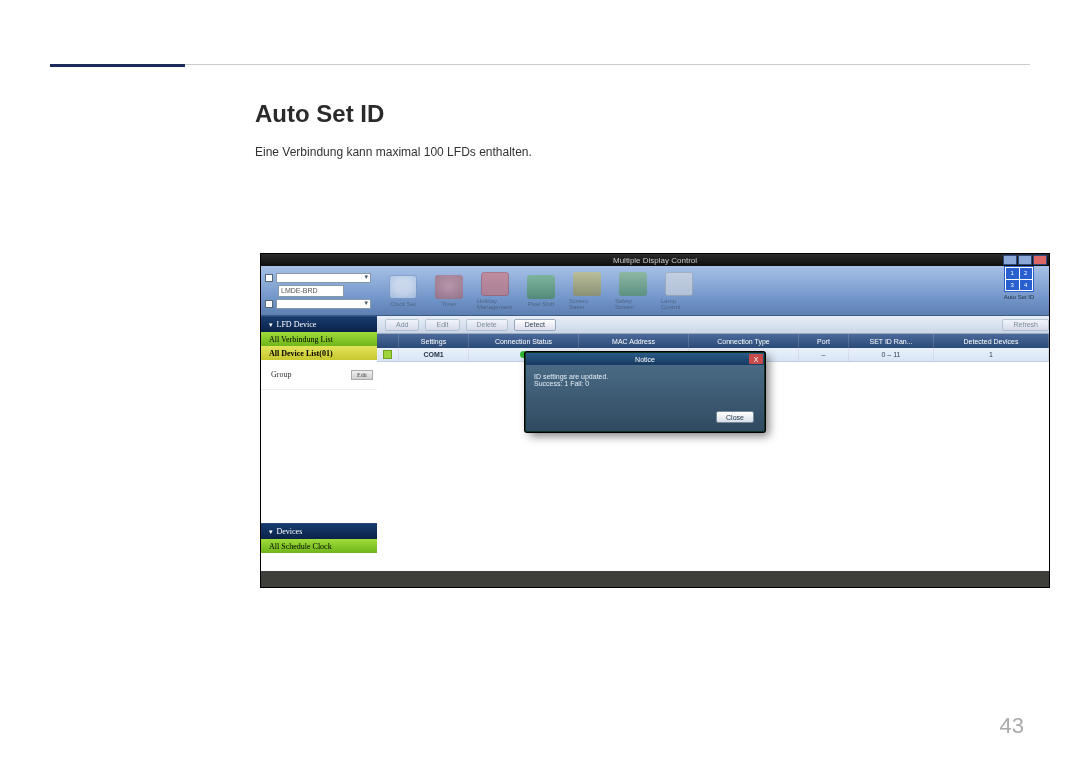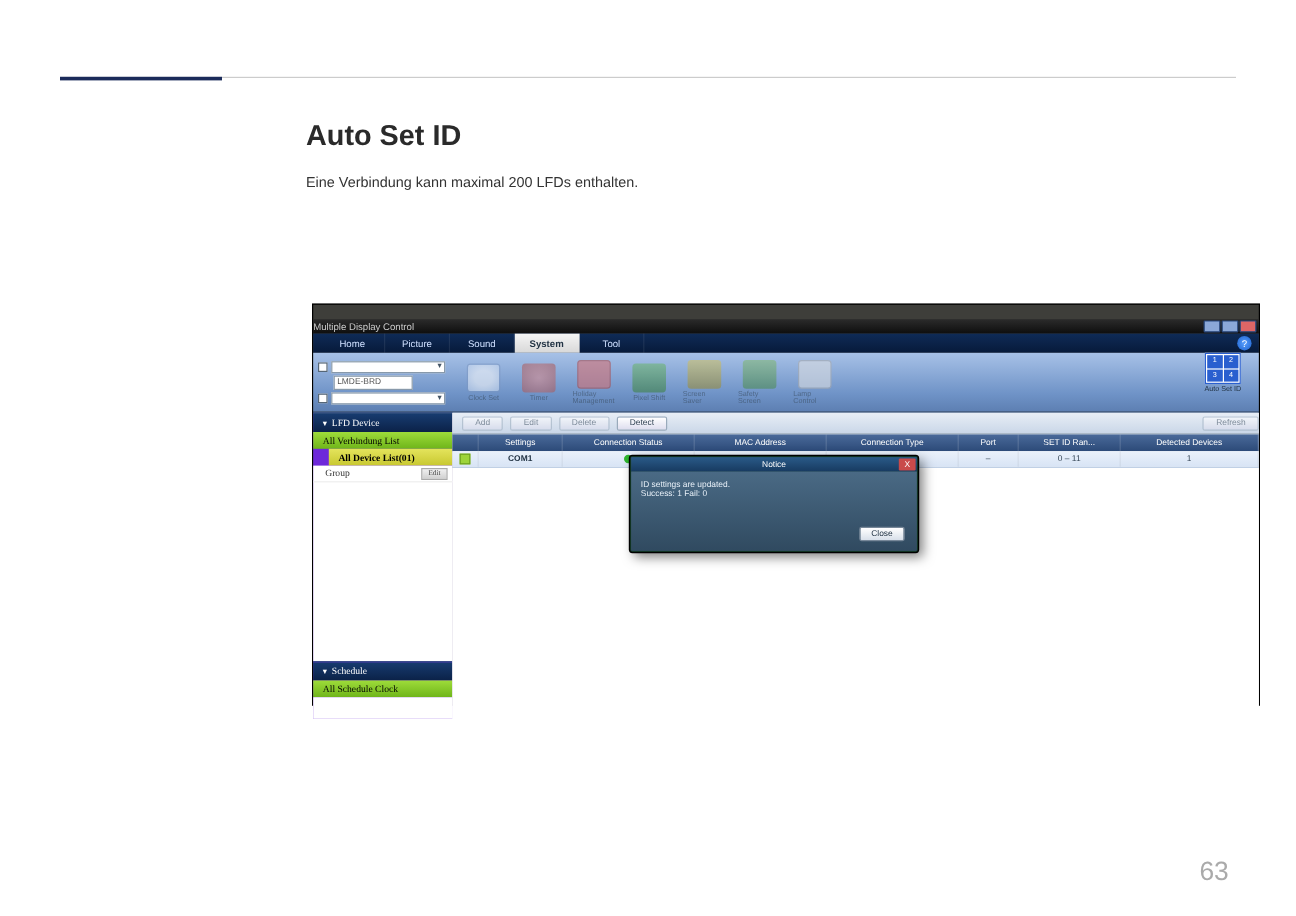--- a/index.html
+++ b/index.html
@@ -67,23 +67,23 @@
     width: 790px;
     height: 335px;
     background: #3e3e3a;
     border: 1px solid #000;
     font-size: 9px;
     color: #dfe7f2;
   }
   .win-title {
     height: 12px;
     background: linear-gradient(#2b2b2b,#0e0e0e);
-    display: flex; align-items: center; 
+    display: flex; align-items: center; justify-content: center;
     position: relative;
-    font-size: 8px; color: #ccc; margin-top: 12px;
+    font-size: 8px; color: #ccc;
   }
   .win-ctrls { position: absolute; right: 2px; top: 1px; display:flex; gap:1px;}
   .win-ctrl { width: 14px; height: 10px; background: #8ba8d8; border:1px solid #2a4a80; border-radius:1px;}
   .win-ctrl.close { background:#d66; }
   .tabs {
     height: 16px;
     background: linear-gradient(#0f2b57,#071a3a);
     display:flex; align-items:stretch;
     padding-left: 6px;
     position: relative;
@@ -145,24 +145,24 @@
     height:16px; background: linear-gradient(#173b6f,#0b2248);
     color:#fff; font-size:8px; display:flex; align-items:center; padding-left:8px;
     border-top:1px solid #2a4a7a;
   }
   .sb-hdr::before { content:"▾"; margin-right:4px; font-size:7px;}
   .sb-row {
     height:14px; display:flex; align-items:center; padding-left:8px;
     font-size:8px;
   }
   .sb-row.green { background: linear-gradient(#9edc3a,#6fb51a); color:#000;}
-  .sb-row.yellow { background: linear-gradient(#e4e45c,#c8c830); color:#000; font-weight:bold;margin-left:13px;}
+  .sb-row.yellow { background: linear-gradient(#e4e45c,#c8c830); color:#000; font-weight:bold;}
   .sb-body { flex:1; background:#fff;}
   .sb-body .item {
-    height:14px; display:flex; align-items:center; font-size:8px; color:#333; padding-left:10px;
+    height:30px; display:flex; align-items:center; font-size:8px; color:#333; padding-left:10px;
     border-bottom:1px solid #eee;
   }
   .sb-body .editbtn {
     width:22px; height:10px; margin-left:auto; margin-right:4px;
     background: linear-gradient(#f0f0f0,#d0d0d0); border:1px solid #aaa; font-size:6px;
     display:flex; align-items:center; justify-content:center; color:#444;
   }
   .main { flex:1; background:#fff; display:flex; flex-direction:column; position:relative;}
   .toolbar {
     height:18px; background: linear-gradient(#e8eef6,#cad7e8);
@@ -227,41 +227,33 @@
   }
 </style>
 </head>
 <body>
 
 <div class="top-bar"></div>
 <div class="blue-seg"></div>
 
 <div class="content">
   <h1 class="heading">Auto Set ID</h1>
-  <p class="p">Eine Verbindung kann maximal 200 LFDs enthalten.</p>
+  <p class="p">Eine Verbindung kann maximal 100 LFDs enthalten.</p>
 </div>
 
 <div class="shot">
   <div class="win-title">
     <span>Multiple Display Control</span>
     <div class="win-ctrls">
       <div class="win-ctrl"></div>
       <div class="win-ctrl"></div>
       <div class="win-ctrl close"></div>
     </div>
   </div>
 
-  <div class="tabs">
-    <div class="tab">Home</div>
-    <div class="tab">Picture</div>
-    <div class="tab">Sound</div>
-    <div class="tab sel">System</div>
-    <div class="tab">Tool</div>
-    <div class="help-circ">?</div>
-  </div>
 
   <div class="strip">
     <div class="strip-left">
       <div class="row">
           <span class="chk"></span>
           <span class="dd"></span>
         </div>
       <div class="row">
           <span style="width:10px"></span>
           <div class="id-input">
@@ -318,21 +310,21 @@
     <div class="sidebar">
       <div class="sb-hdr">LFD Device</div>
       <div class="sb-row green">All Verbindung List</div>
       <div class="sb-row yellow">All Device List(01)</div>
       <div class="sb-body">
         <div class="item">
           <span>Group</span>
           <span class="editbtn">Edit</span>
         </div>
       </div>
-      <div class="sb-hdr">Schedule</div>
+      <div class="sb-hdr">Devices</div>
       <div class="sb-row green">All Schedule Clock</div>
       <div style="height:18px; background:#fff;"></div>
     </div>
 
     <div class="main">
       <div class="toolbar">
         <span class="btn">Add</span>
         <span class="btn">Edit</span>
         <span class="btn">Delete</span>
         <span class="btn active">Detect</span>
@@ -373,13 +365,13 @@
         <div class="dlg-body">
           <div>ID settings are updated.</div>
           <div>Success: 1  Fail: 0</div>
           <span class="dlg-btn">Close</span>
         </div>
       </div>
     </div>
   </div>
 </div>
 
-<div class="page-num">63</div>
+<div class="page-num">43</div>
 
 </body></html>

